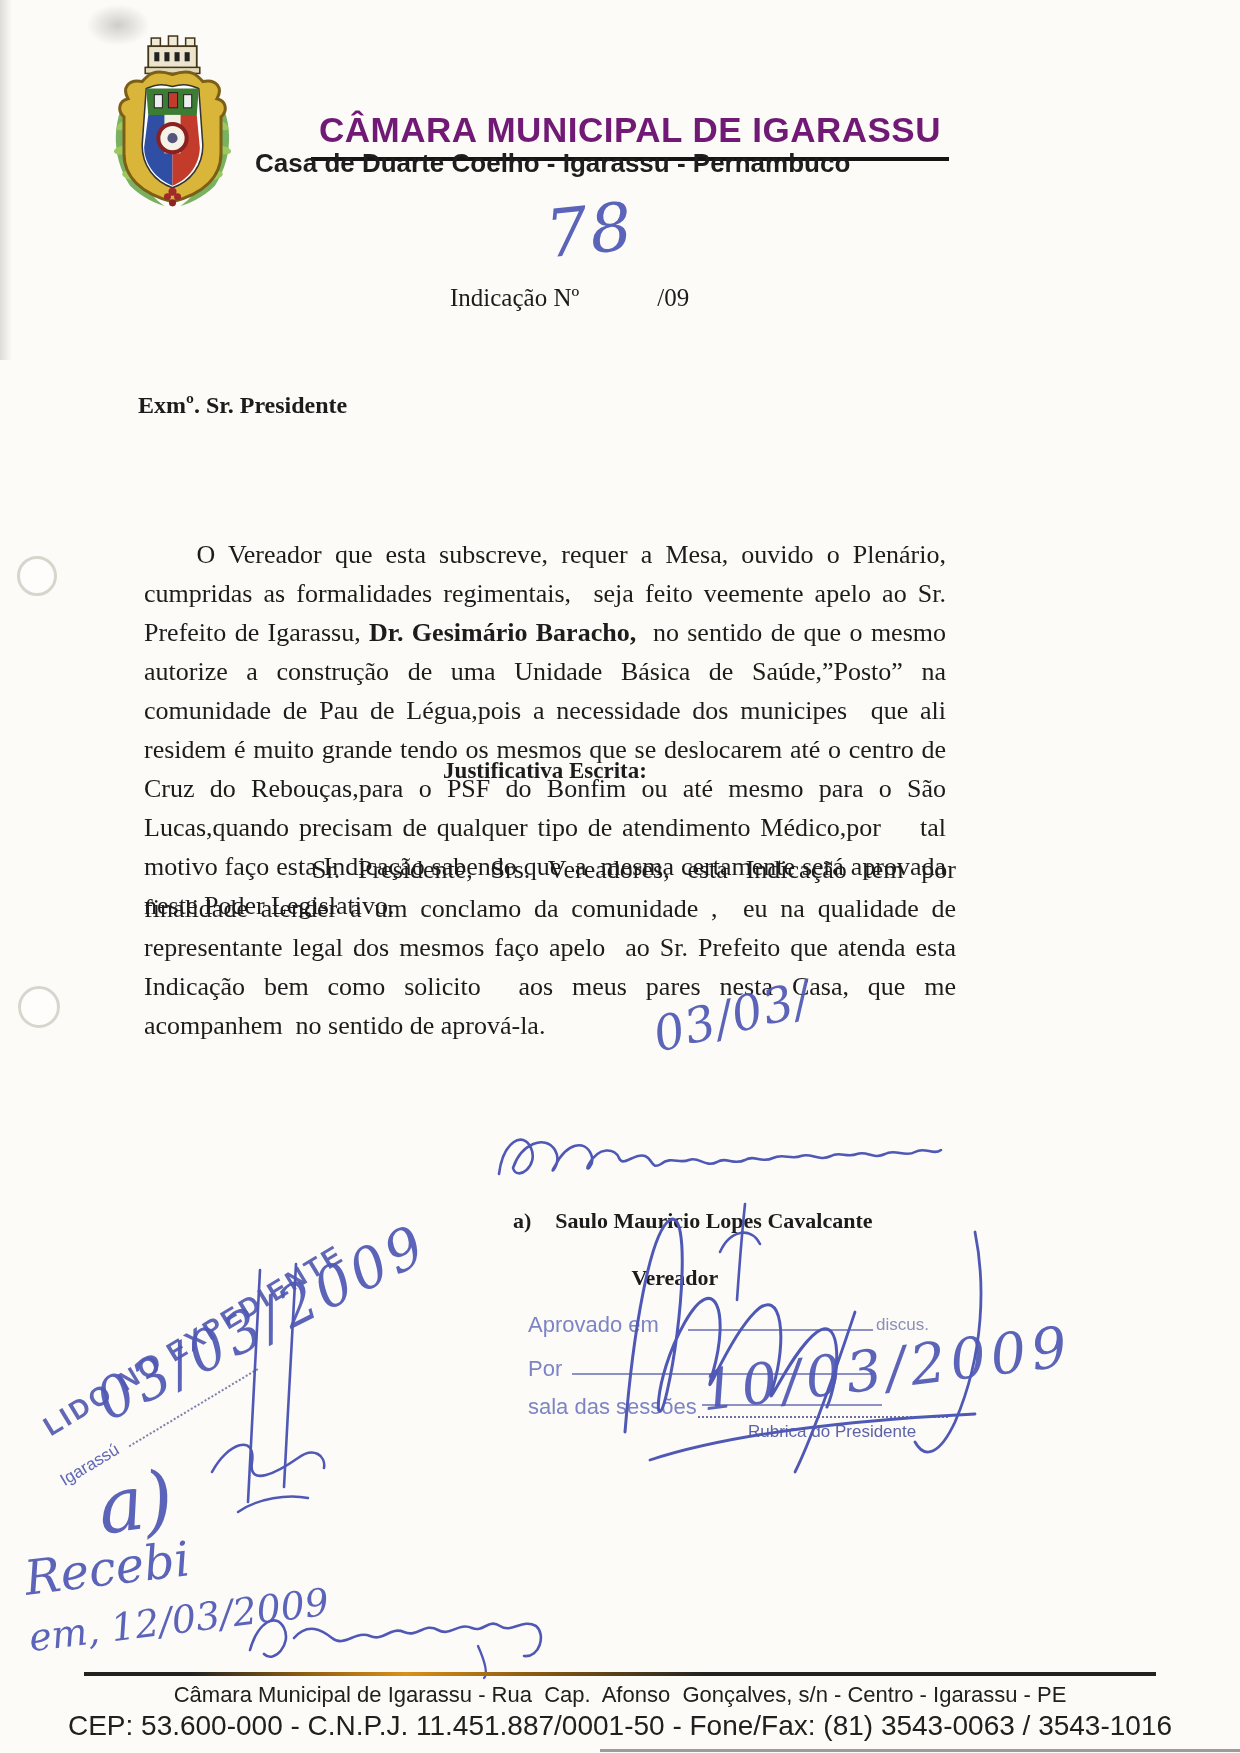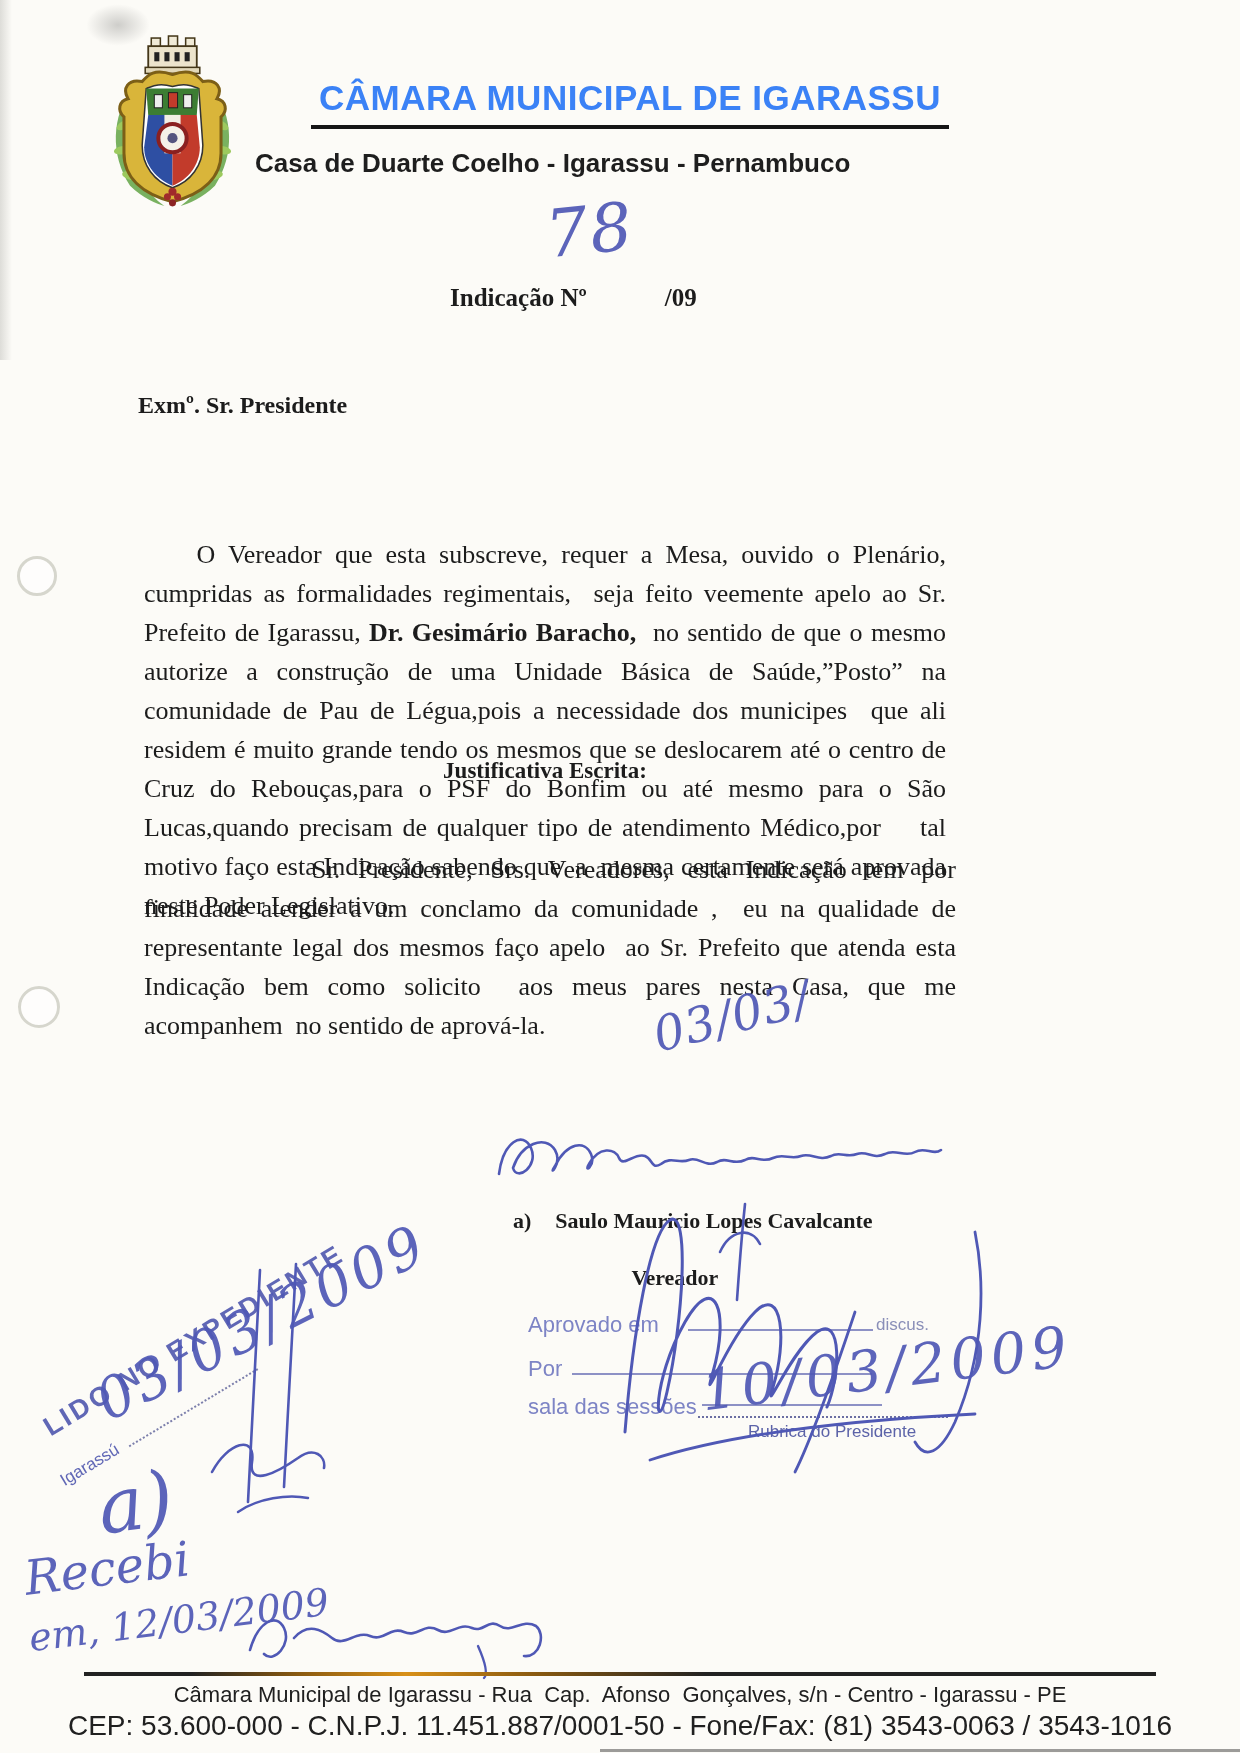--- a/index.html
+++ b/index.html
@@ -7,21 +7,21 @@
   }
   html,body{margin:0;padding:0;background:#e8e8e4;}
   .page{position:relative;width:1240px;height:1753px;background:var(--paper);margin:0 auto;
         overflow:hidden;font-family:"Liberation Serif",serif;color:var(--text);}
   .abs{position:absolute;}
   .sans{font-family:"Liberation Sans",sans-serif;}
   .serif{font-family:"Liberation Serif",serif;}
   .hand{font-family:"DejaVu Serif",serif;font-style:italic;color:var(--ink);opacity:.92;}
   .stampTxt{font-family:"Liberation Sans",sans-serif;color:var(--stamp);}
   .fade{color:var(--stampfaded);margin-top:12px;}
-  .title{font-weight:bold;font-size:35px;letter-spacing:.5px;color:#3b82f6;}
+  .title{font-weight:bold;font-size:35px;letter-spacing:.5px;color:#701a75;margin-top:32px;}
   .title .ul{display:inline-block;border-bottom:4px solid #151515;padding:0 8px 7px;}
   .subtitle{font-weight:bold;font-size:26px;color:#1e1e1e;}
   .para{font-size:26px;line-height:39px;text-align:justify;white-space:pre-wrap;}
   .bold{font-weight:bold;}
   .smudge{font-weight:bold;text-shadow:0 0 4px rgba(35,35,35,.95),1px 1px 2px rgba(40,40,40,.8);filter:blur(.4px);}
   .hline{border-bottom:2px solid rgba(104,110,180,.75);height:0;}
   .dotline{border-bottom:2px dotted rgba(70,75,140,.8);height:0;}
   .punch{border:3px solid #d6d6cd;border-radius:50%;background:rgba(255,255,255,.6);}
   svg.sig{overflow:visible;}
   svg.sig path{fill:none;stroke:var(--ink);stroke-linecap:round;stroke-linejoin:round;}
@@ -72,21 +72,21 @@
     <circle cx="65" cy="161" r="3.5" fill="#a12b2b"></circle>
     <circle cx="75" cy="161" r="3.5" fill="#a12b2b"></circle>
     <circle cx="70" cy="167" r="3.5" fill="#8c2424"></circle>
   </svg>
 
   <div class="abs sans title" style="left:255px;top:78px;width:750px;text-align:center;">
     <span class="ul">CÂMARA MUNICIPAL DE IGARASSU</span>
   </div>
   <div class="abs sans subtitle" style="left:255px;top:148px;width:750px;">Casa de Duarte Coelho - Igarassu - Pernambuco</div>
 
-  <div class="abs serif" style="left:425px;top:256px;font-weight:bold;font-size:25px;white-space:pre;">
+  <div class="abs serif" style="left:425px;top:256px;font-weight:normal;font-size:25px;white-space:pre;">
     <span>Indicação Nº</span><span style="display:inline-block;width:78px;"></span><span>/09</span>
   </div>
   <div class="abs hand" style="left:546px;top:192px;font-size:66px;transform:rotate(-6deg);letter-spacing:2px;">78</div>
 
   <div class="abs serif" style="left:138px;top:392px;font-weight:bold;font-size:24px;">Exmº. Sr. Presidente</div>
 
   <p class="abs para" style="left:144px;top:496px;width:802px;margin:0;text-indent:150px;">
     <span>O Vereador que esta subscreve, requer a Mesa, ouvido o Plenário, cumpridas as formalidades regimentais,  seja feito veemente apelo ao Sr. Prefeito de Igarassu, </span><span class="bold">Dr. Gesimário Baracho,</span><span>  no sentido de que o mesmo autorize a construção de uma Unidade Básica de Saúde,”Posto” na comunidade de Pau de Légua,pois a necessidade dos municipes  que ali residem é muito grande tendo os mesmos que se deslocarem até o centro de Cruz do Rebouças,para o PSF do Bonfim ou até mesmo para o São Lucas,quando precisam de qualquer tipo de atendimento Médico,por    tal motivo faço esta Indicação sabendo que  a  mesma certamente será aprovada neste Poder Legislativo.</span>
   </p>
 

